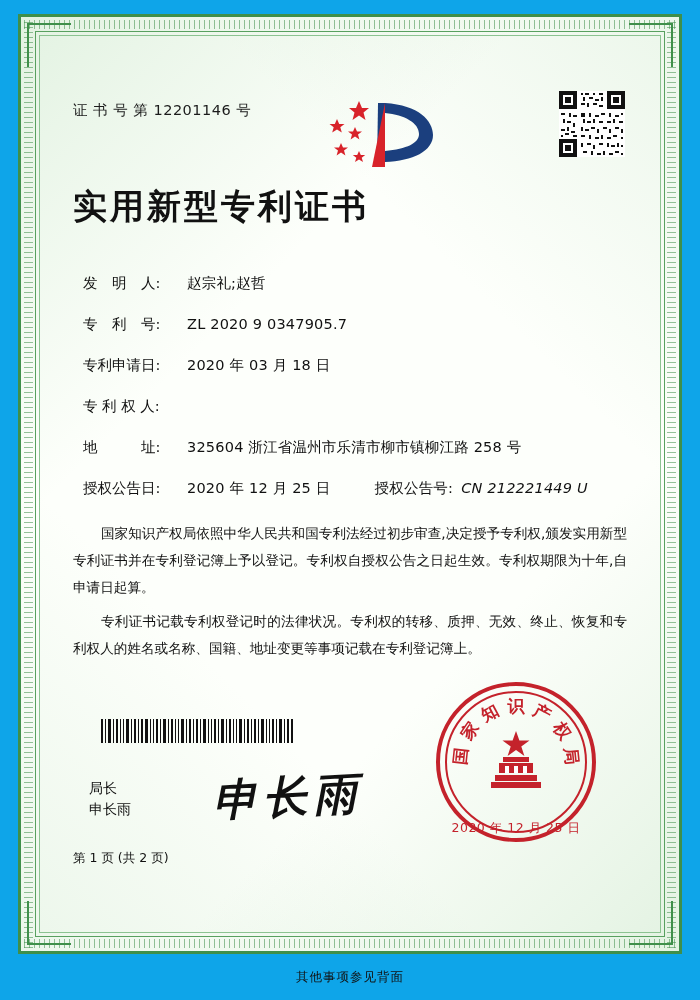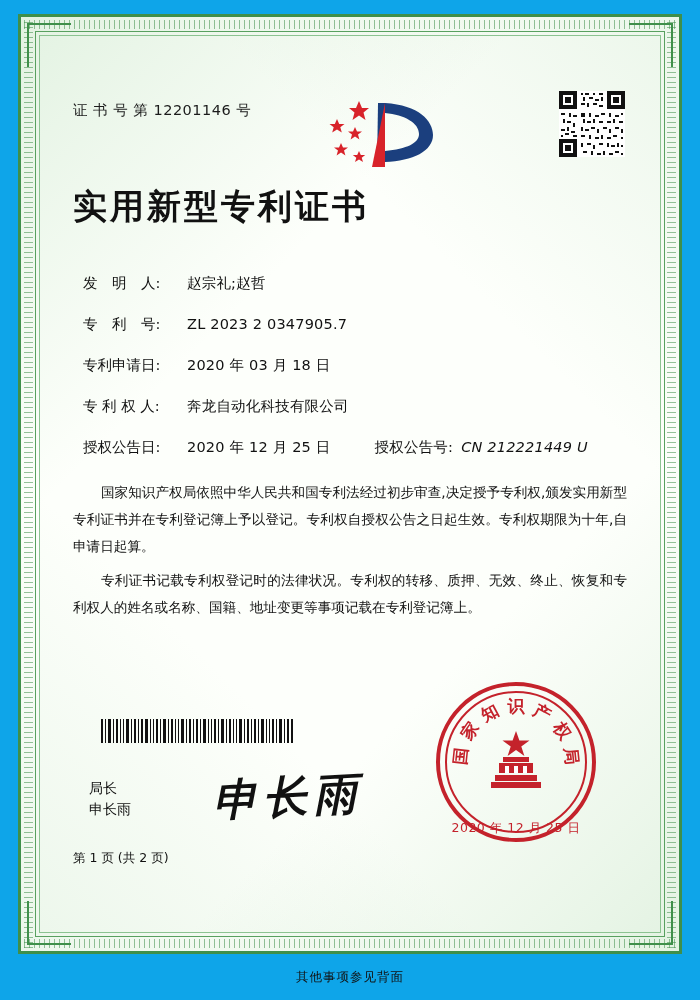--- a/index.html
+++ b/index.html
@@ -310,29 +310,32 @@
 
       <div class="title">实用新型专利证书</div>
 
       <div class="fields">
         <div class="row">
           <span class="lbl">发　明　人:</span>
           <span class="val">赵宗礼;赵哲</span>
         </div>
         <div class="row">
           <span class="lbl">专　利　号:</span>
-          <span class="val">ZL 2023 2 0347905.7</span>
+          <span class="val">ZL 2020 9 0347905.7</span>
         </div>
         <div class="row">
           <span class="lbl">专利申请日:</span>
           <span class="val">2020 年 03 月 18 日</span>
         </div>
         <div class="row">
           <span class="lbl">专 利 权 人:</span>
-          <span class="val">奔龙自动化科技有限公司</span>
+        </div>
+        <div class="row">
+          <span class="lbl">地　　　址:</span>
+          <span class="val">325604 浙江省温州市乐清市柳市镇柳江路 258 号</span>
         </div>
         <div class="row">
           <span class="lbl">授权公告日:</span>
           <span class="val">2020 年 12 月 25 日</span>
           <span class="lbl2">授权公告号:</span>
           <span class="val" style="margin-left:8px;font-style:italic;">CN 212221449 U</span>
         </div>
       </div>
 
       <div class="para">国家知识产权局依照中华人民共和国专利法经过初步审查,决定授予专利权,颁发实用新型专利证书并在专利登记簿上予以登记。专利权自授权公告之日起生效。专利权期限为十年,自申请日起算。</div>

